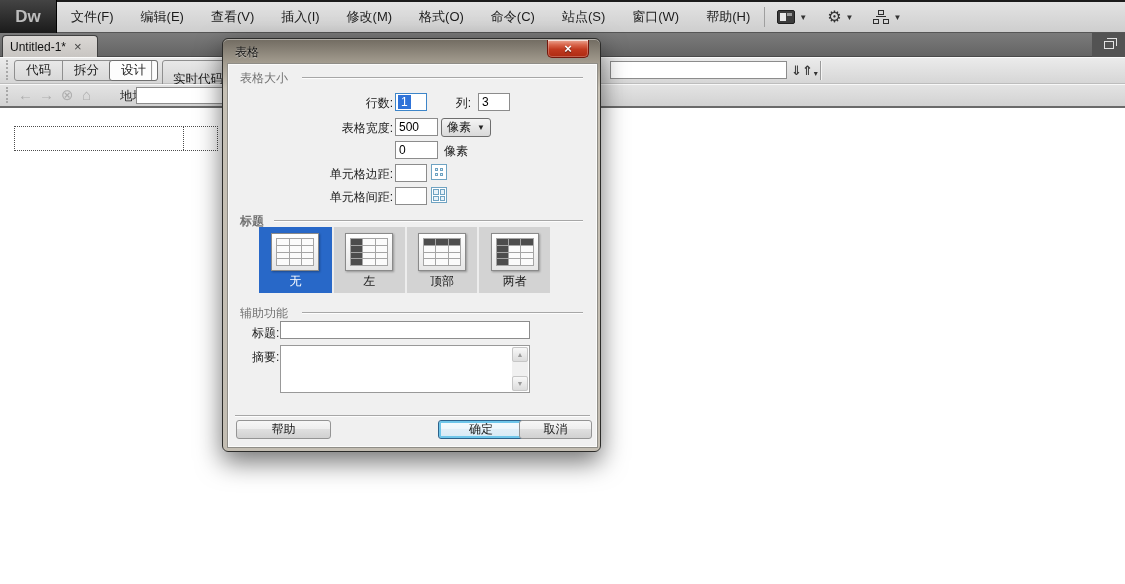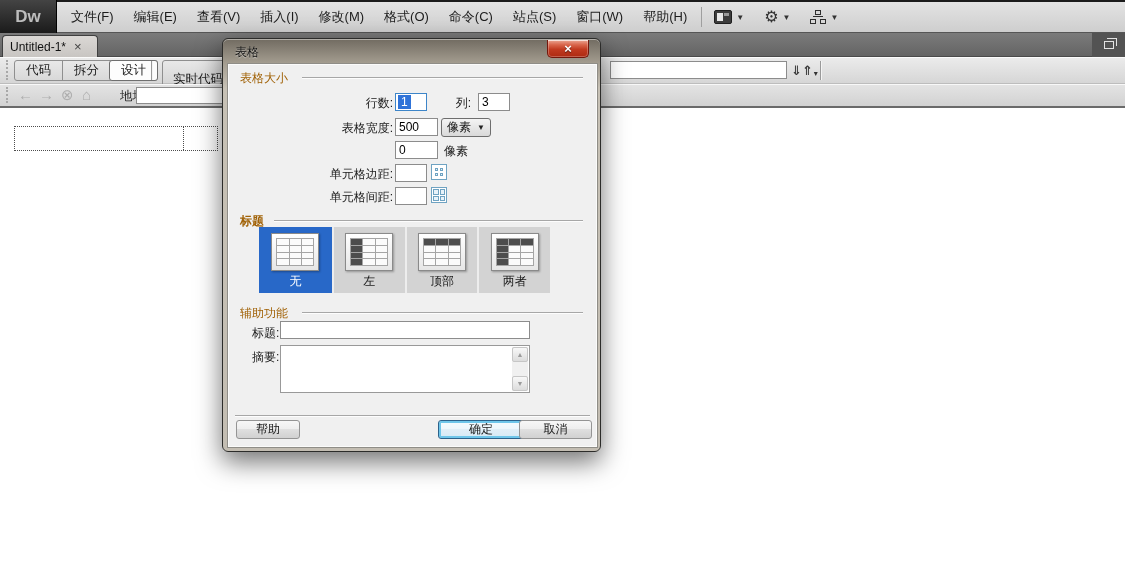--- a/index.html
+++ b/index.html
@@ -7,21 +7,21 @@
     font-family:"Liberation Sans","DejaVu Sans",sans-serif; }
   .app { position:relative; width:1125px; height:584px; background:#fff; }
 
   
   .menubar { position:absolute; left:0; top:0; width:1125px; height:33px;
     background:linear-gradient(#e3e3e3,#cecece); border-top:2px solid #1b1b1b;
     border-bottom:1px solid #565656; display:flex; align-items:center; }
   .logo { width:57px; height:44px; background:linear-gradient(#4a4a4a,#131313);
     color:#bdbdbd; font-weight:bold; font-size:17px; display:flex; align-items:center;
     justify-content:center; letter-spacing:0; border-right:1px solid #000; }
-  .menus { display:flex; gap:20px; margin-left:14px; }
+  .menus { display:flex; gap:27px; margin-left:14px; }
   .menu-item { font-size:13px; color:#1c1c1c; cursor:default; white-space:nowrap; }
   .mb-sep { width:1px; height:20px; background:#9f9f9f; margin:0 12px 0 14px; }
   .mb-icons { display:flex; align-items:center; gap:20px; }
   .mb-group { display:flex; align-items:center; gap:4px; }
   .dd-arrow { font-size:8px; color:#333; }
   .layout-glyph { display:inline-block; width:18px; height:14px; background:#3c3c3c;
     border:1px solid #1f1f1f; border-radius:2px; position:relative; }
   .layout-glyph::before { content:""; position:absolute; left:2px; top:2px; width:6px;
     height:8px; background:#e8e8e8; }
   .layout-glyph::after { content:""; position:absolute; right:2px; top:2px; width:5px;
@@ -99,21 +99,21 @@
     border:1px solid #74170c; border-top:none; border-radius:0 0 5px 5px;
     background:linear-gradient(#eba794 0%, #d9664c 28%, #c13a20 55%, #ad2a12 100%);
     box-shadow:inset 0 1px 0 rgba(255,255,255,.55), inset 0 0 0 1px rgba(255,255,255,.25);
     display:flex; align-items:center; justify-content:center; }
   .dlg-close span { color:#fff; font-size:13px; font-weight:bold; line-height:1;
     text-shadow:0 1px 1px rgba(0,0,0,.6); }
   .dlg-client { position:absolute; left:4px; top:24px; width:371px; height:385px;
     background:#f0f0f0; border:1px solid #8f8d87; box-shadow:inset 0 0 0 1px #fbfbfa;
     font-size:12px; color:#1a1a1a; }
   .abs { position:absolute; }
-  .legend { font-size:12px; color:#a16207; white-space:nowrap; }
+  .legend { font-size:12px; color:#737373; white-space:nowrap; }
   .etched { height:2px; border-top:1px solid #a7a7a7; border-bottom:1px solid #fdfdfd; }
   .flabel { position:absolute; text-align:right; white-space:nowrap; }
   .tin { position:absolute; height:18px; border:1px solid #8c8c8c; background:#fff;
     font-size:12px; font-family:inherit; padding:0 3px; }
   .fakeinput { position:absolute; height:18px; border:1px solid #3d85c8; background:#fff;
     font-size:12px; padding:1px 2px; }
   .fakeinput .sel { background:#2f73d8; color:#fff; padding:0 3px; }
   .combo { position:absolute; height:19px; border:1px solid #6e6e6e; border-radius:3px;
     background:linear-gradient(#f4f4f4,#d9d9d9); display:flex; align-items:center;
     padding:0 5px; justify-content:space-between; }
@@ -373,19 +373,19 @@
 
       <span class="abs" style="left:24px;top:285px;">摘要:</span>
       <div class="summary-wrap" style="left:52px;top:281px;width:250px;height:48px;">
         <div class="sbar">
           <span class="sb-btn sb-up">▲</span>
           <span class="sb-btn sb-dn">▼</span>
         </div>
       </div>
 
       <span class="abs etched" style="left:7px;right:7px;top:351px;"></span>
-      <span class="btn" style="left:8px;top:356px;width:64px;">帮助</span>
+      <span class="btn" style="left:8px;top:356px;width:95px;">帮助</span>
       <span class="btn default" style="left:210px;top:356px;width:86px;">确定</span>
       <span class="btn" style="left:291px;top:356px;width:73px;">取消</span>
     </div>
   </div>
 
 </div>
 
 </body></html>

